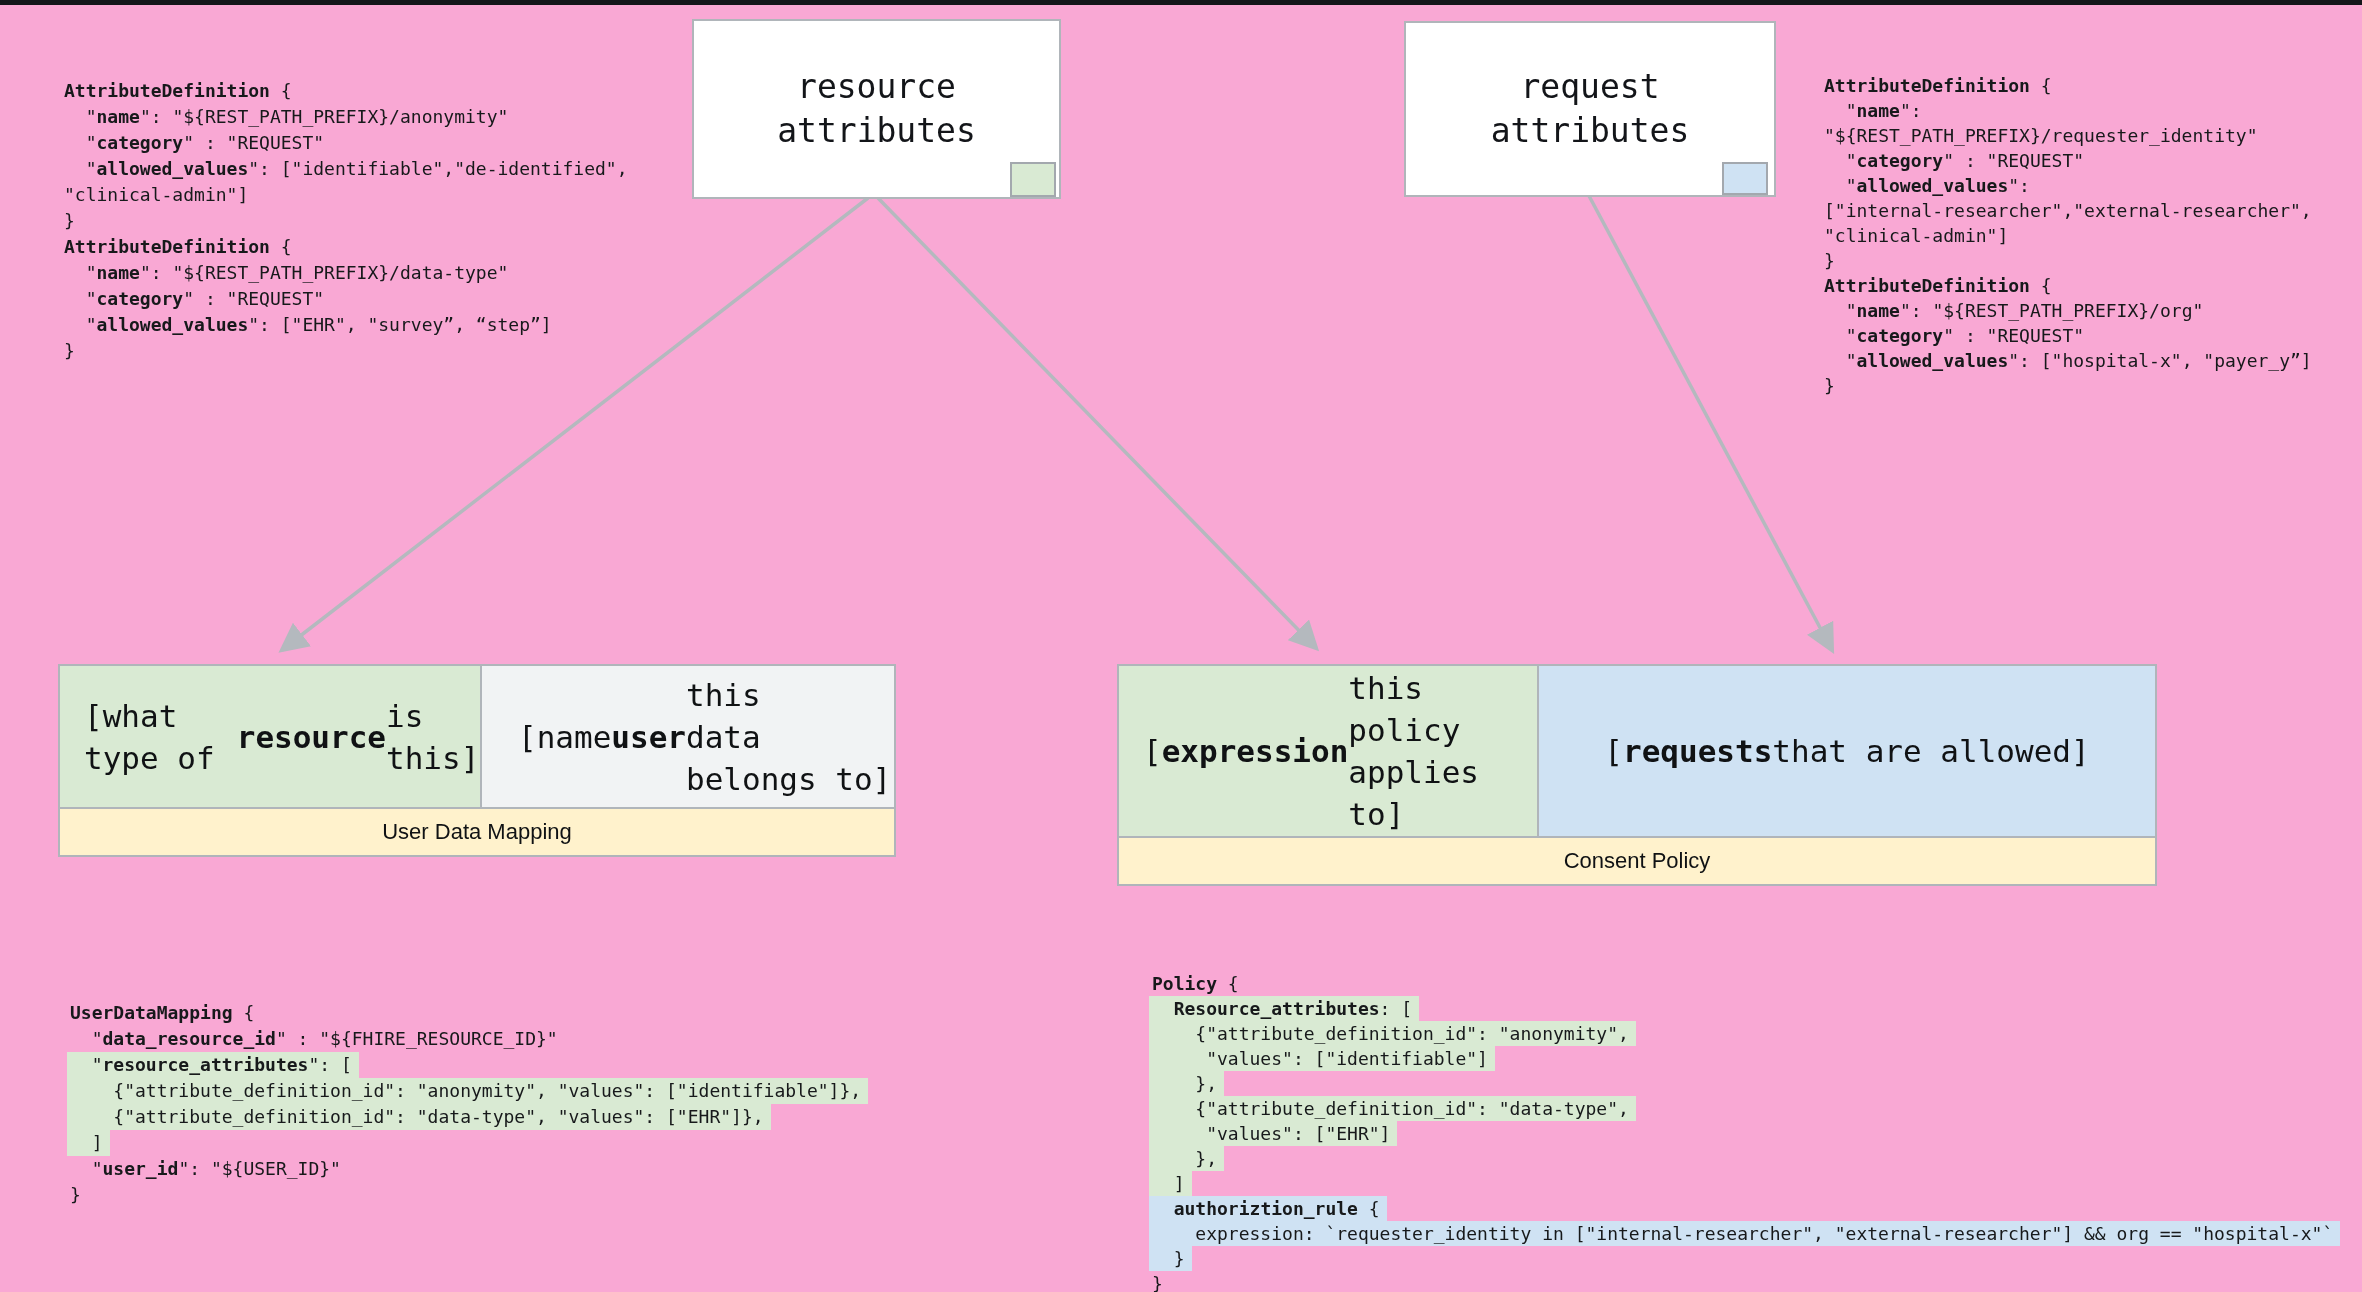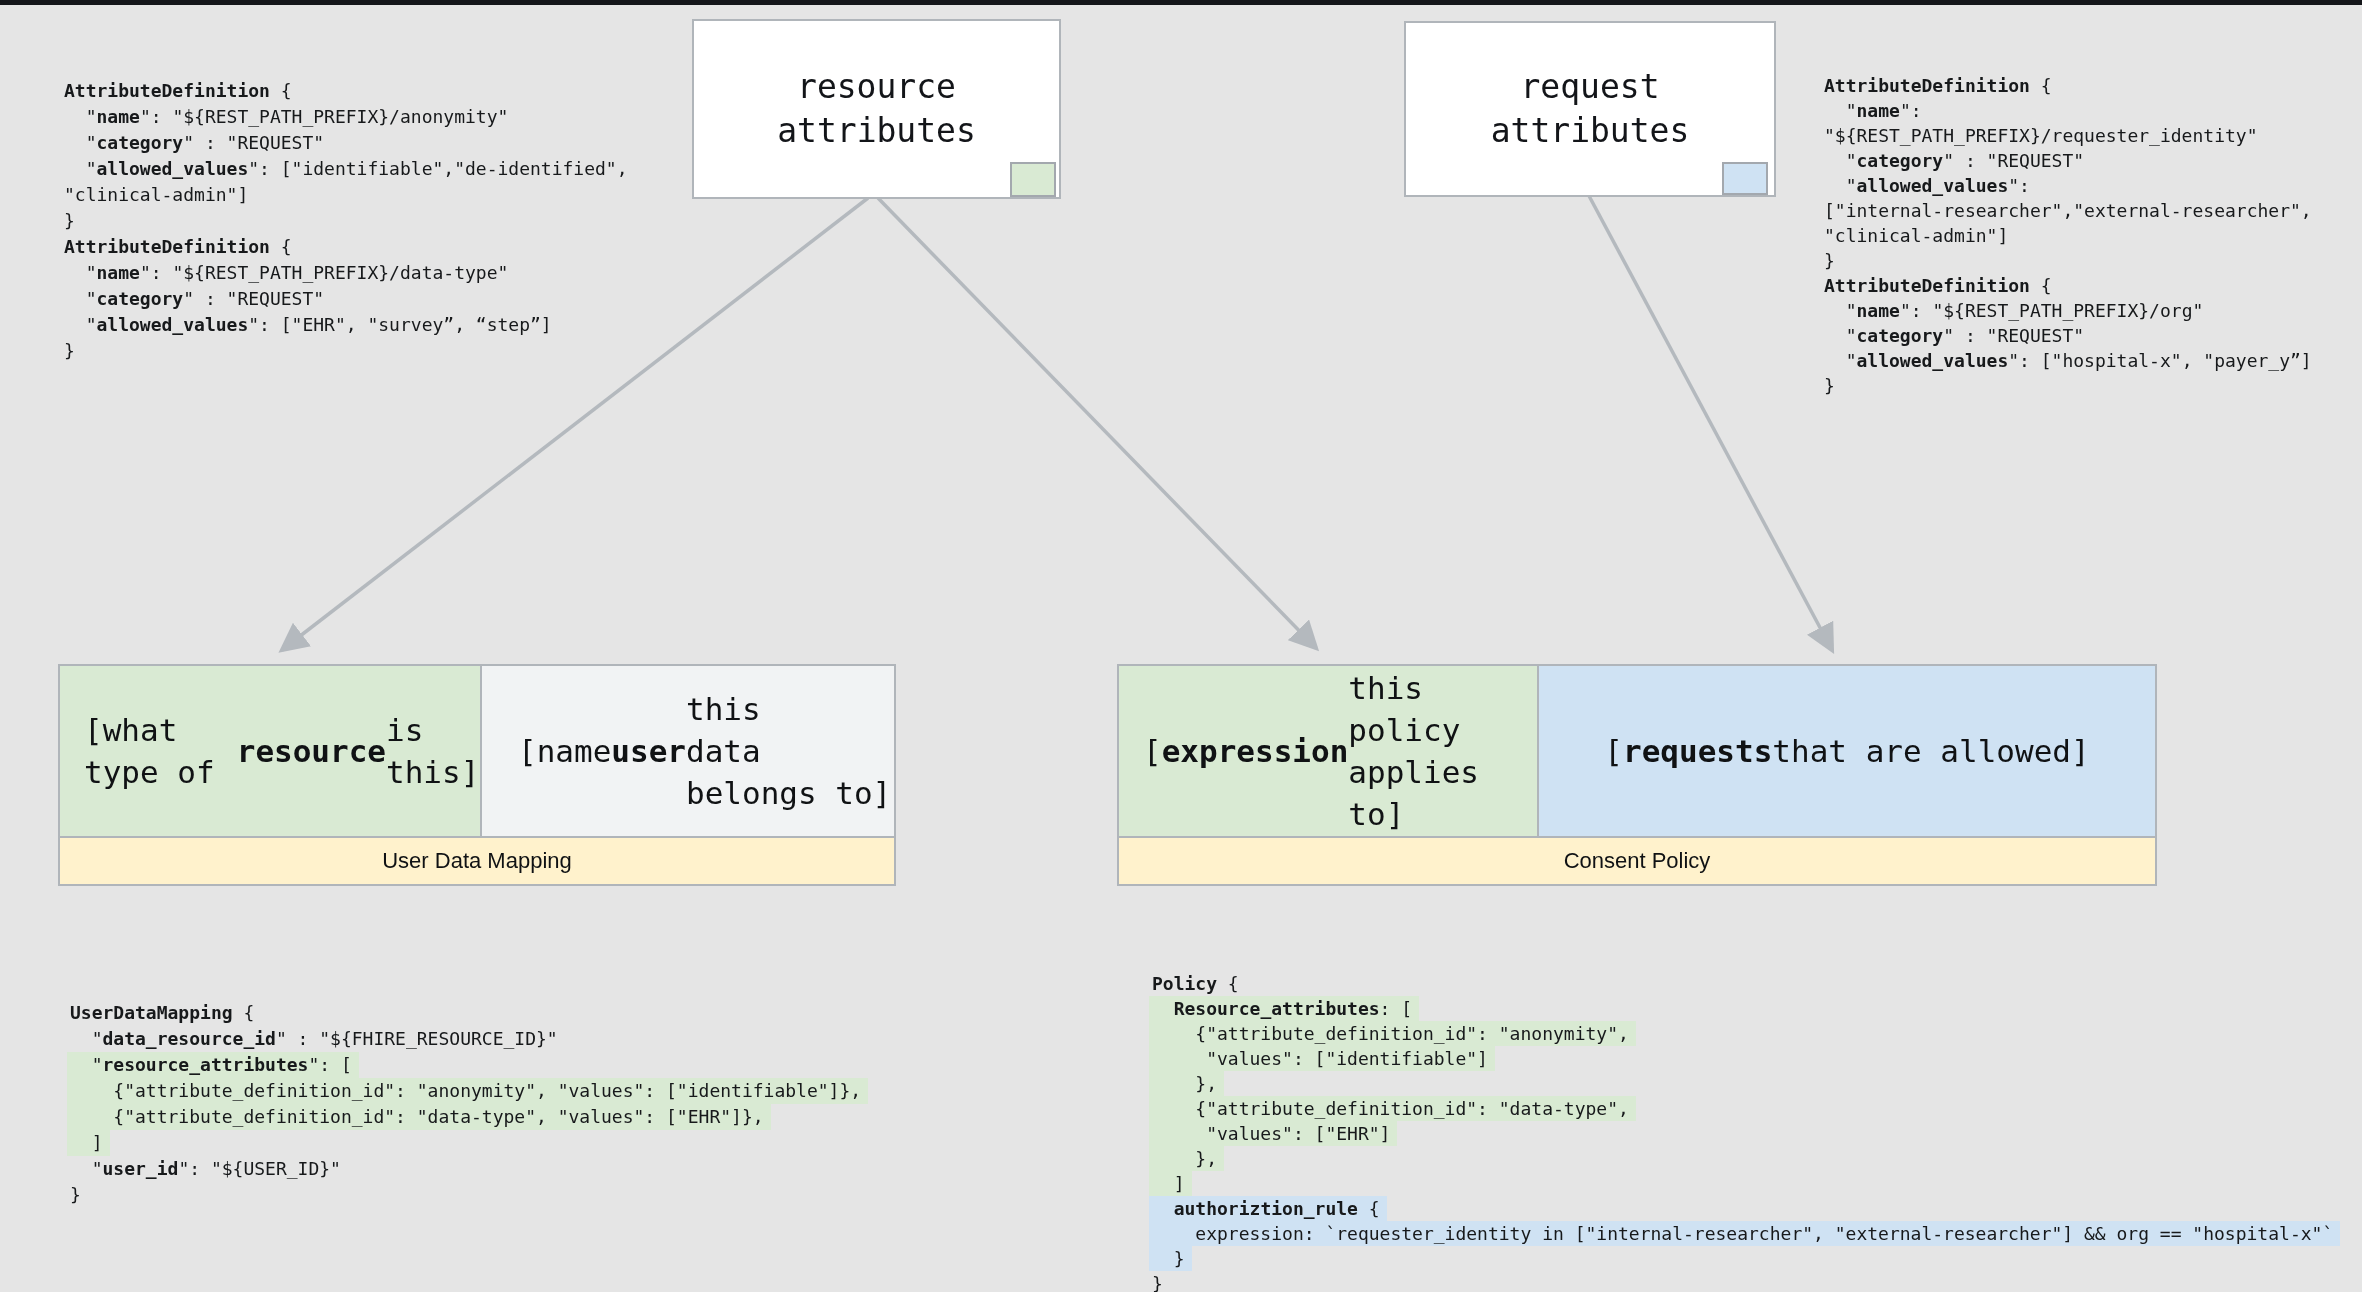--- a/index.html
+++ b/index.html
@@ -1,20 +1,20 @@
 <!DOCTYPE html>
 <html style="--green: #d9ead3; --blue: #cfe2f3; --yellow: #fff2cc; --graycell: #f1f3f4; --border: #b0b5ba; --arrow: #b4b9be; --topbar: #14161a; --text: #17191b;"><head>
 <meta charset="utf-8">
 <style>
   :root{
     --green:#d9ead3; --blue:#cfe2f3; --yellow:#fff2cc; --graycell:#f1f3f4;
     --border:#b0b5ba; --arrow:#b4b9be; --topbar:#14161a; --text:#17191b;
   }
   html,body{margin:0;padding:0;background:#ffffff;}
-  .canvas{position:relative;width:2362px;height:1292px;background:#e5e5e5;overflow:hidden;
+  .canvas{position:relative;width:2362px;height:1292px;background:#f9a8d4;overflow:hidden;
           font-family:"DejaVu Sans Mono", monospace;color:var(--text);}
   .topbar{position:absolute;left:0;top:0;width:2362px;height:5px;background:var(--topbar);}
   .arrows{position:absolute;left:0;top:0;width:2362px;height:1292px;pointer-events:none;}
 
   
   .code{position:absolute;white-space:pre;font-size:18px;}
   .code .ln{height:26px;line-height:26px;}
   .code.tight .ln{height:25px;line-height:25px;}
   .code .b{font-weight:bold;}
   .hl{display:inline-block;padding:0 7px 0 3px;margin-left:-3px;}
@@ -67,21 +67,21 @@
   <div class="corner" style="left:1010px;top:162px;width:42px;height:31px;background:var(--green);"></div>
 
   <div class="attr-box" style="left:1404px;top:21px;width:368px;height:172px;">
     <div class="label">request
 attributes</div>
   </div>
   <div class="corner" style="left:1722px;top:162px;width:42px;height:29px;background:var(--blue);"></div>
 
   <div class="code tight" style="left:1824px;top:73px;"><div class="ln"><span><span class="b">AttributeDefinition</span><span> {</span></span></div><div class="ln"><span><span>  "</span><span class="b">name</span><span>":</span></span></div><div class="ln"><span><span>"${REST_PATH_PREFIX}/requester_identity"</span></span></div><div class="ln"><span><span>  "</span><span class="b">category</span><span>" : "REQUEST"</span></span></div><div class="ln"><span><span>  "</span><span class="b">allowed_values</span><span>":</span></span></div><div class="ln"><span><span>["internal-researcher","external-researcher",</span></span></div><div class="ln"><span><span>"clinical-admin"]</span></span></div><div class="ln"><span><span>}</span></span></div><div class="ln"><span><span class="b">AttributeDefinition</span><span> {</span></span></div><div class="ln"><span><span>  "</span><span class="b">name</span><span>": "${REST_PATH_PREFIX}/org"</span></span></div><div class="ln"><span><span>  "</span><span class="b">category</span><span>" : "REQUEST"</span></span></div><div class="ln"><span><span>  "</span><span class="b">allowed_values</span><span>": ["hospital-x", "payer_y”]</span></span></div><div class="ln"><span><span>}</span></span></div></div>
 
-  <div class="compound" style="left:58px;top:664px;width:838px;height:222px;">
+  <div class="compound" style="left:58px;top:664px;width:838px;height:193px;">
     <div class="cells">
       <div class="cell c-green" style="width:420px;padding-left:24px;box-sizing:border-box;"><span>[what type of
 </span><span class="b">resource</span><span> is this]</span></div>
       <div class="cell c-gray" style="flex:1;padding-left:36px;box-sizing:border-box;"><span>[name </span><span class="b">user</span><span> this
 data belongs to]</span></div>
     </div>
     <div class="banner">User Data Mapping</div>
   </div>
 
   <div class="compound" style="left:1117px;top:664px;width:1040px;height:222px;">

